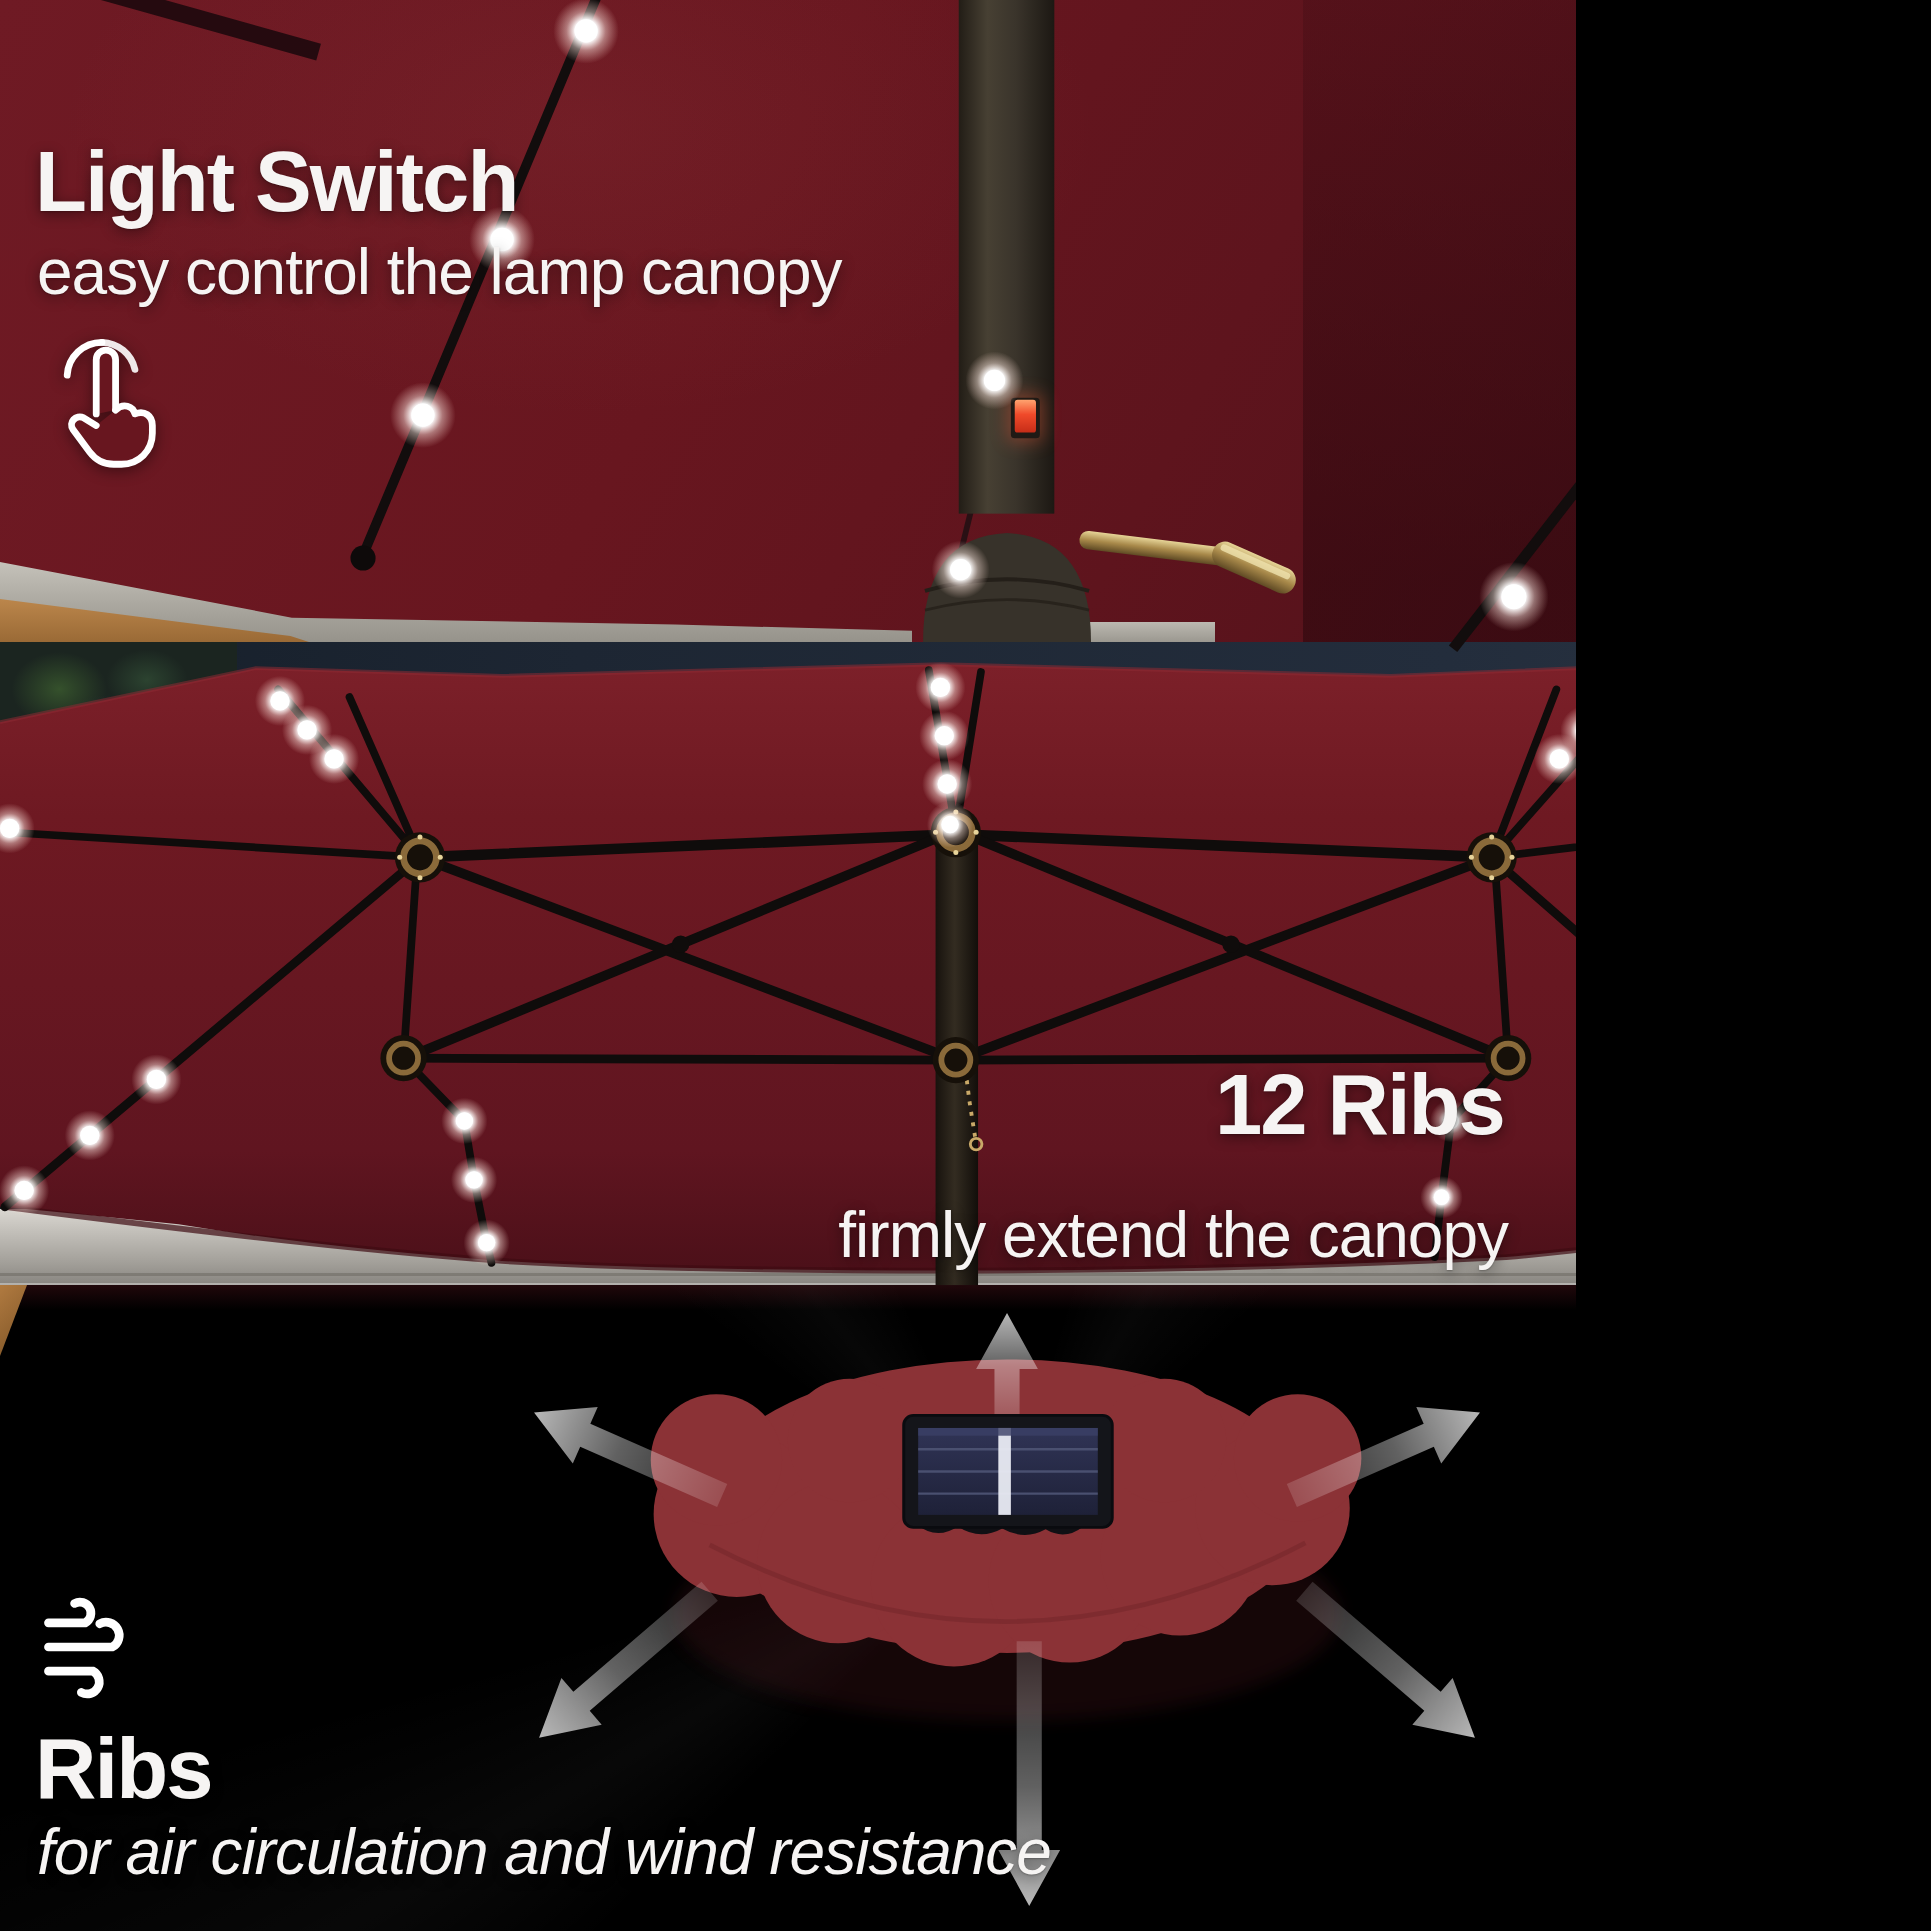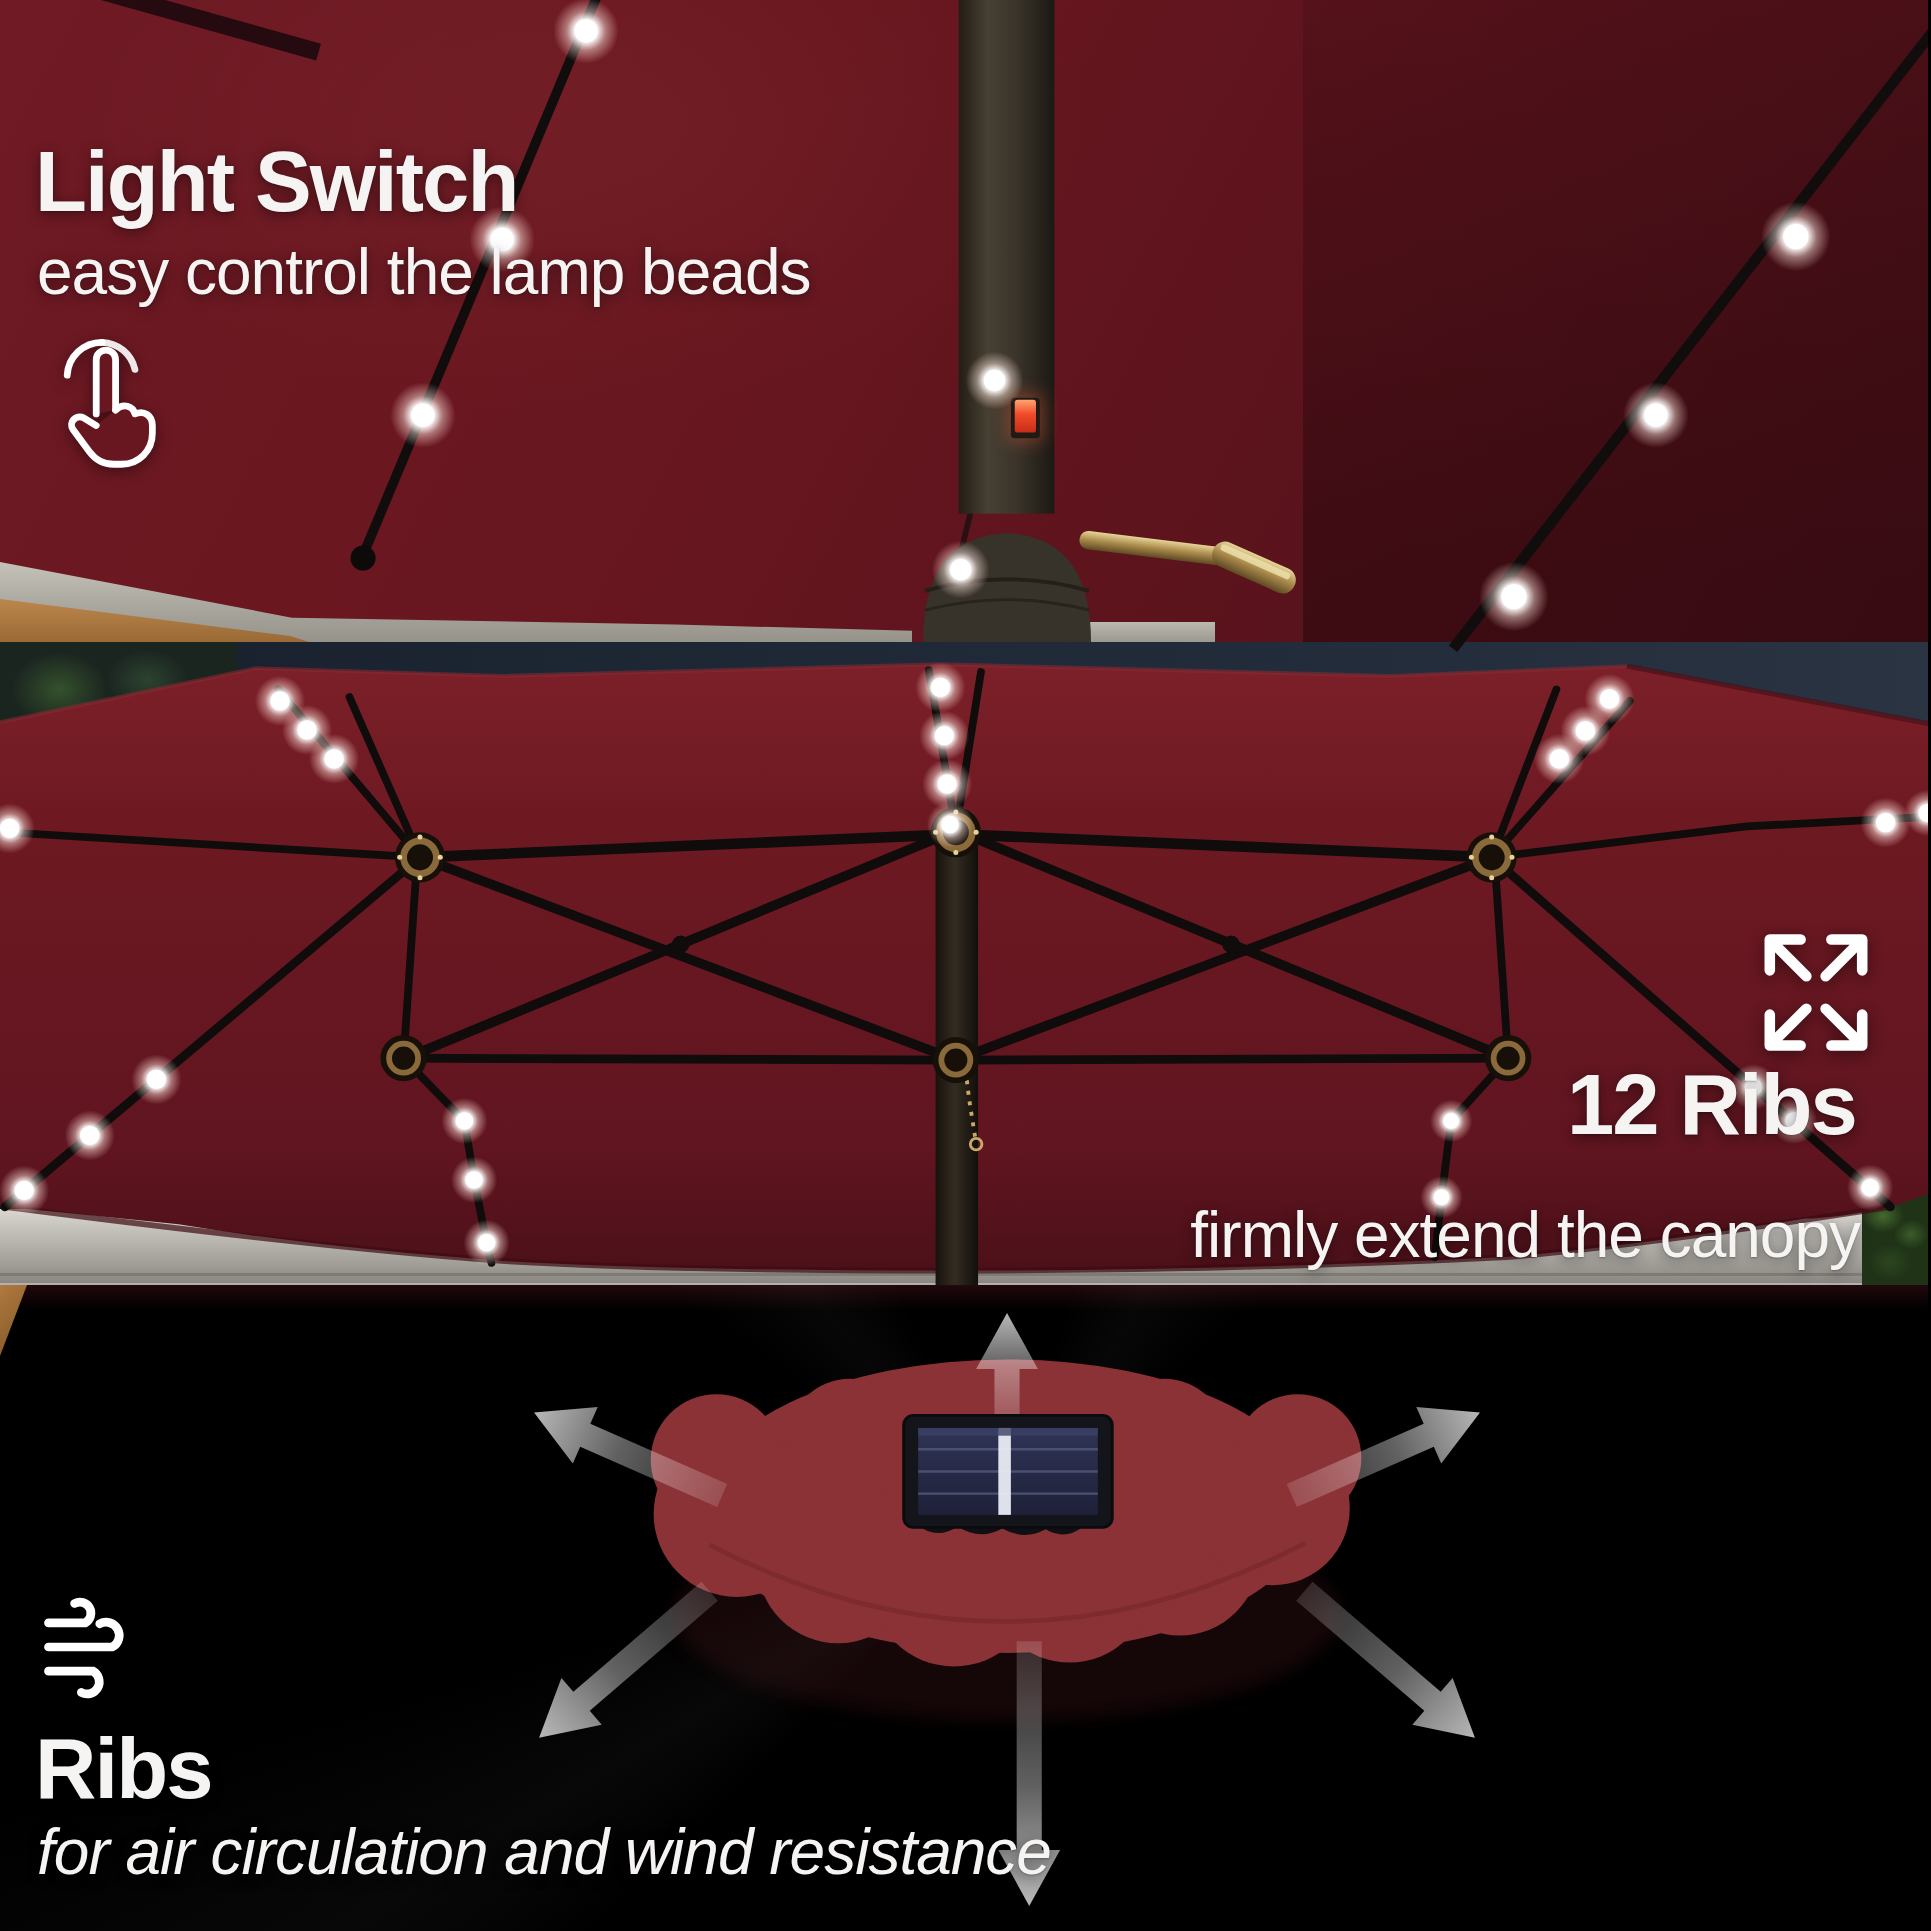--- a/index.html
+++ b/index.html
@@ -1,16 +1,16 @@
 <!DOCTYPE html>
 <html><head>
 <meta charset="utf-8">
 <style>
   html,body{margin:0;padding:0;background:#000;}
-  .stage{position:relative;width:1928px;height:1931px;overflow:hidden;
+  .stage{position:relative;width:1576px;height:1931px;overflow:hidden;
          font-family:"Liberation Sans","DejaVu Sans",sans-serif;background:#000;}
   .abs{position:absolute;}
   
   .s1-bg{left:0;top:0;width:1931px;height:642px;
      background:
        radial-gradient(869px 483px at 30% 20%, rgba(190,90,90,.10), rgba(0,0,0,0) 60%),
        linear-gradient(118deg,#6f1a24 0%,#68161f 38%,#5e141d 62%,#4a1018 100%);z-index:1;}
   .s1-right-shade{left:1303px;top:0;width:628px;height:642px;
      background:linear-gradient(180deg,rgba(40,6,12,.20),rgba(40,6,12,.55) 90%);z-index:1;}
   .s1-stucco{left:0;top:555px;width:912px;height:87px;z-index:2;
@@ -411,21 +411,21 @@
         <rect x="936" y="1466" width="216" height="116" rx="10" fill="#14151a" stroke="#0a0b0f" stroke-width="3"></rect>
         <rect x="951" y="1479" width="186" height="90" fill="url(#cellGrad)"></rect>
         <path d="M951,1501 H1137 M951,1524 H1137 M951,1547 H1137" stroke="#4a5070" stroke-width="2.5"></path>
         <rect x="1034" y="1479" width="13" height="90" fill="#e9ebf3" opacity="0.95"></rect>
         <rect x="951" y="1479" width="186" height="8" fill="#3b4066" opacity="0.8"></rect>
       </g>
     </g>
   </svg>
 
   <div class="txt h1" style="left:35px;top:137px;">Light Switch</div>
-  <div class="txt sub" style="left:37px;top:239px;">easy control the lamp beads</div>
+  <div class="txt sub" style="left:37px;top:239px;">easy control the lamp canopy</div>
 
   <svg class="icon" style="left:42px;top:321px;" width="122" height="151" viewBox="0 0 126 156">
     <g fill="none" stroke="#ffffff" stroke-width="7" stroke-linecap="round" stroke-linejoin="round">
       <path d="M26,56 A36,36 0 0 1 62,22"></path>
       <path d="M96,50 A36,36 0 0 0 62,22" opacity="0.9"></path>
       <path d="M56,96 V40 a10,10 0 0 1 20,0 V92" fill="#68161f"></path>
       <path d="M76,92 c8,-8 18,-4 20,4 c10,-4 18,2 18,12 v8 c0,18 -14,32 -32,32 h-8 c-10,0 -19,-5 -25,-13 l-17,-23 c-5,-7 3,-16 11,-12 l13,8" fill="#68161f"></path>
     </g>
   </svg>
 

